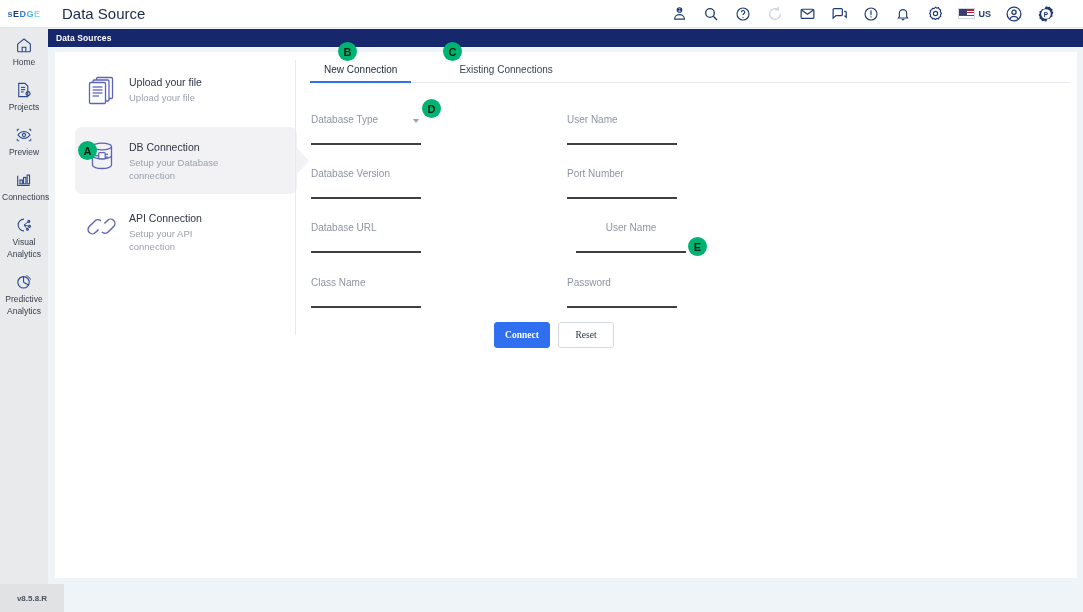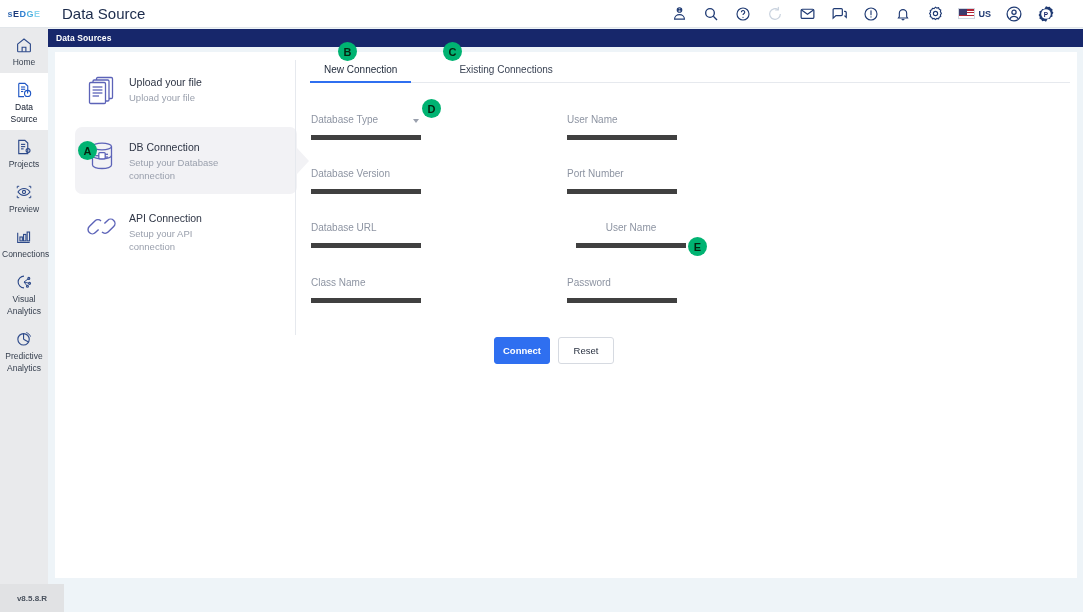--- a/index.html
+++ b/index.html
@@ -110,29 +110,29 @@
     position: relative; white-space: nowrap;
   }
   .tab.active { color: #1c2738; }
   .tab.active::after {
     content: ""; position: absolute; left: 0; right: 0; bottom: -1px;
     height: 2.5px; background: #2f6ff0;
   }
 
   .grid { position: relative; padding: 22px 0 0 0; }
   .fld { position: absolute; width: 110px; }
-  .fld-inner { position: relative; border-bottom: 5px solid #404040; padding-bottom: 8px; }
+  .fld-inner { position: relative; border-bottom: 2px solid #404040; padding-bottom: 16px; }
   .fld-lbl { font-size: 10px; color: #8d94a2; line-height: 14px; }
   .caret {
     position: absolute; right: 2px; top: 6px; width: 0; height: 0;
     border-left: 3.5px solid transparent; border-right: 3.5px solid transparent;
     border-top: 4px solid #9aa0ad;
   }
 
-  .btns { position: absolute; left: 184px; top: 254px; display: flex; gap: 8px; }
+  .btns { position: absolute; left: 184px; top: 239px; display: flex; gap: 8px; font-family: Liberation Serif, serif; }
   .btn {
     font-size: 9.5px; padding: 7px 0; width: 56px; border-radius: 3px;
     text-align: center; cursor: pointer; font-weight: 600;
   }
   .btn-primary { background: #2f6ff0; color: #fff; border: 1px solid #2f6ff0; }
   .btn-secondary { background: #fff; color: #2a3242; border: 1px solid #d6dae1; font-weight: 400; }
 
   
   .badge {
     position: absolute; width: 19px; height: 19px; border-radius: 50%;
@@ -245,35 +245,20 @@
   <div class="rail-item">
     <div class="rail-ico">
       <svg width="18" height="18" viewBox="0 0 24 24" fill="none" stroke="currentColor" stroke-width="1.5">
         <path d="M3.5 10.8L12 4l8.5 6.8V20a1 1 0 01-1 1h-15a1 1 0 01-1-1z"></path>
         <path d="M9.5 21v-6h5v6"></path>
       </svg>
     </div>
     <div class="rail-lbl">Home</div>
   </div>
 
-  <div class="rail-item active">
-    <div class="rail-ico">
-      <svg width="18" height="18" viewBox="0 0 24 24" fill="none" stroke="currentColor" stroke-width="1.5">
-        <path d="M5 3.2h8.2L17 6.8V14"></path>
-          <path d="M5 3.2V20.8h7"></path>
-        <line x1="8" y1="8" x2="13.6" y2="8"></line>
-          <line x1="8" y1="11" x2="13.6" y2="11"></line>
-          <line x1="8" y1="14" x2="11" y2="14"></line>
-        <circle cx="16.8" cy="16.6" r="4.1"></circle>
-          <line x1="16.8" y1="16.6" x2="16.8" y2="12.6"></line>
-      </svg>
-    </div>
-    <div class="rail-lbl">Data</div>
-    <div class="rail-lbl">Source</div>
-  </div>
 
   <div class="rail-item">
     <div class="rail-ico">
       <svg width="18" height="18" viewBox="0 0 24 24" fill="none" stroke="currentColor" stroke-width="1.5">
         <path d="M5 3.2h8.2L17 6.8V20.8H5z"></path>
         <line x1="8" y1="8.5" x2="13.6" y2="8.5"></line>
           <line x1="8" y1="11.5" x2="13.6" y2="11.5"></line>
           <line x1="8" y1="14.5" x2="11.5" y2="14.5"></line>
         <circle cx="17.4" cy="16.8" r="2.6"></circle>
       </svg>

